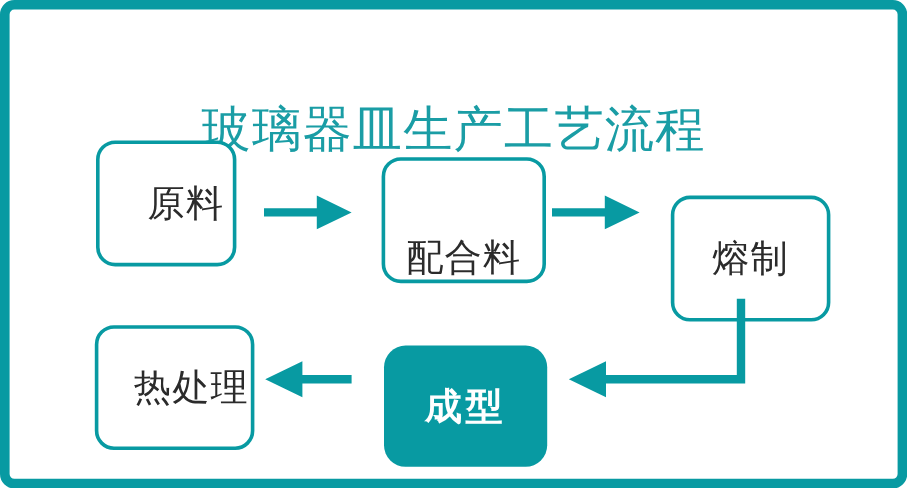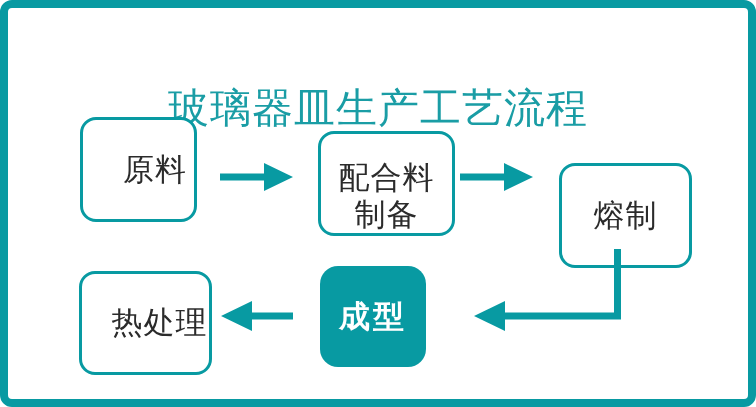--- a/index.html
+++ b/index.html
@@ -53,21 +53,21 @@
     border: none;
     border-radius: 18px;
     color: var(--filled-text);
     font-weight: bold;
     letter-spacing: 3px;
   }
   .n1 { left: 72px;  top: 109px; width: 117px; height: 105px; padding-left: 33px; }
   .n2 { left: 310px; top: 123px; width: 137px; height: 105px; justify-content: flex-end; }
   .n3 { left: 551px; top: 123px; width: 133px; height: 105px; margin-top: 32px; }
   .n4 { left: 71px;  top: 263px; width: 133px; height: 104px; padding-left: 28px; }
-  .n5 { left: 312px; top: 258px; width: 106px; height: 101px; }
+  .n5 { left: 312px; top: 280px; width: 136px; height: 101px; }
   .arrow-layer {
     position: absolute;
     left: -8px; top: -8px; 
     width: 756px; height: 407px;
     pointer-events: none;
   }
   .arrow-fill { fill: var(--accent); }
   .arrow-stroke { stroke: var(--accent); stroke-width: 7; fill: none; }
 </style>
 </head>
@@ -76,21 +76,20 @@
 <div class="canvas">
 
   <div class="title">玻璃器皿生产工艺流程</div>
 
   <div class="node n1">
     <span>原料</span>
   </div>
 
   <div class="node n2">
     <span>配合料</span>
-    <span>制备</span>
   </div>
 
   <div class="node n3">
     <span>熔制</span>
   </div>
 
   <div class="node n4">
     <span>热处理</span>
   </div>
 

